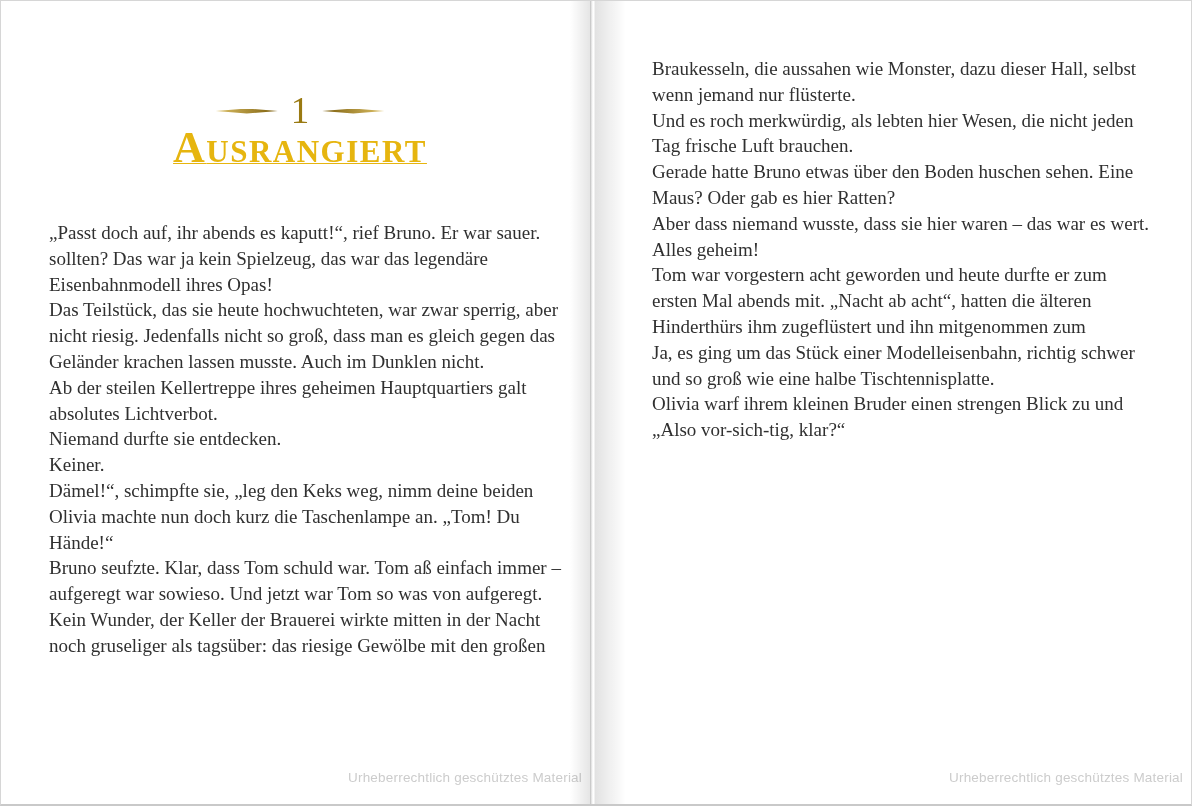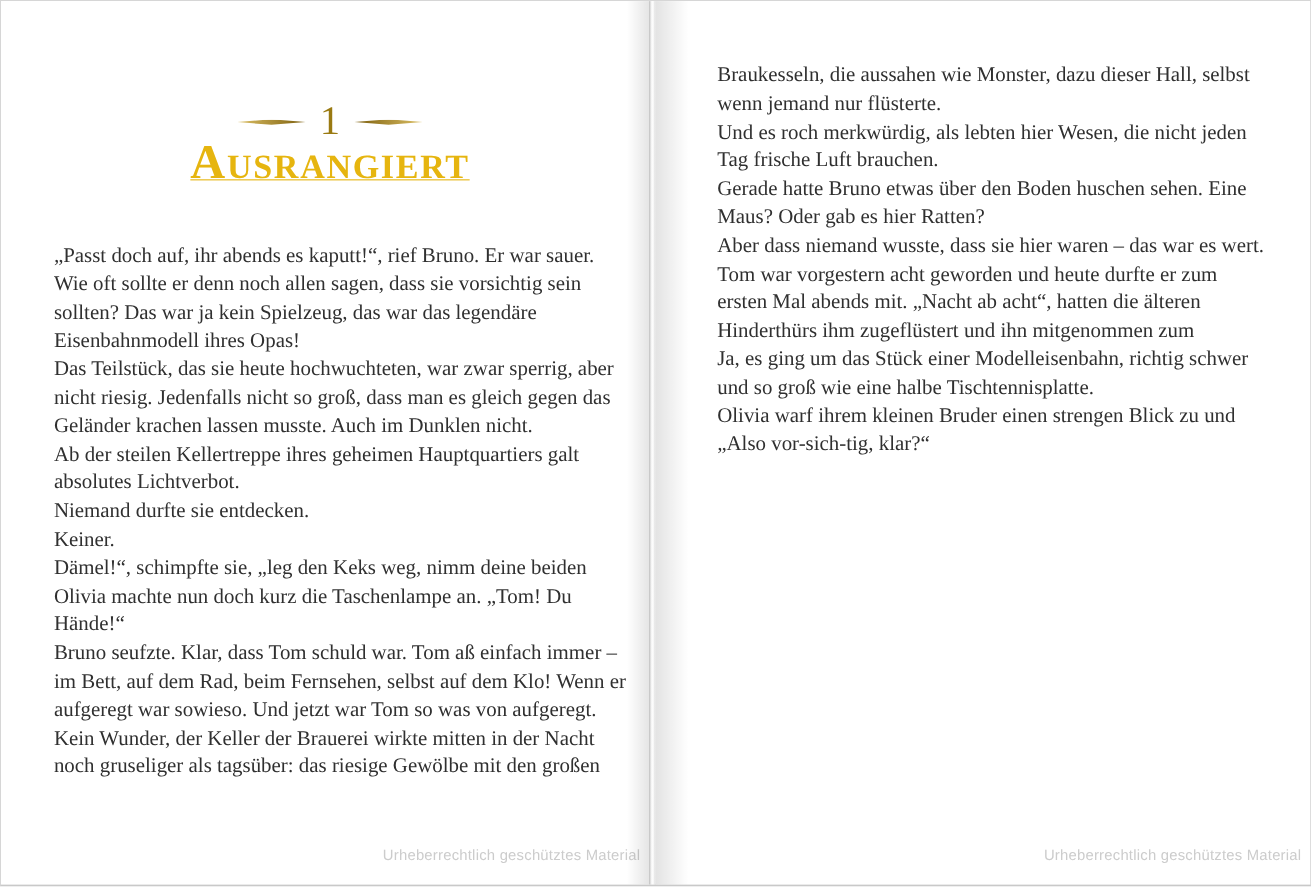--- a/index.html
+++ b/index.html
@@ -90,55 +90,54 @@
       <span class="chapter-number">1</span>
       <span class="ornament-dash dash-right"></span>
     </div>
 
     <div class="chapter-title">
       <span class="title-initial">A</span><span class="title-rest">USRANGIERT</span>
     </div>
 
     <div class="body-text body-left">
         <div class="text-line">„Passt doch auf, ihr abends es kaputt!“, rief Bruno. Er war sauer.</div>
-        <div class="text-line">Wie oft sollte er denn noch allen sagen, dass sie vorsichtig sein</div>
         <div class="text-line">sollten? Das war ja kein Spielzeug, das war das legendäre</div>
         <div class="text-line">Eisenbahnmodell ihres Opas!</div>
         <div class="text-line">Das Teilstück, das sie heute hochwuchteten, war zwar sperrig, aber</div>
         <div class="text-line">nicht riesig. Jedenfalls nicht so groß, dass man es gleich gegen das</div>
         <div class="text-line">Geländer krachen lassen musste. Auch im Dunklen nicht.</div>
         <div class="text-line">Ab der steilen Kellertreppe ihres geheimen Hauptquartiers galt</div>
         <div class="text-line">absolutes Lichtverbot.</div>
         <div class="text-line">Niemand durfte sie entdecken.</div>
         <div class="text-line">Keiner.</div>
         <div class="text-line">Dämel!“, schimpfte sie, „leg den Keks weg, nimm deine beiden</div>
         <div class="text-line">Olivia machte nun doch kurz die Taschenlampe an. „Tom! Du</div>
         <div class="text-line">Hände!“</div>
         <div class="text-line">Bruno seufzte. Klar, dass Tom schuld war. Tom aß einfach immer –</div>
-        <div class="text-line">im Bett, auf dem Rad, beim Fernsehen, selbst auf dem Klo! Wenn er</div>
         <div class="text-line">aufgeregt war sowieso. Und jetzt war Tom so was von aufgeregt.</div>
         <div class="text-line">Kein Wunder, der Keller der Brauerei wirkte mitten in der Nacht</div>
         <div class="text-line">noch gruseliger als tagsüber: das riesige Gewölbe mit den großen</div>
       </div>
 
     <div class="watermark">Urheberrechtlich geschütztes Material</div>
   </div>
 
   <div class="gutter"></div>
 
   <div class="page page-right">
 
     <div class="body-text body-right">
         <div class="text-line">Braukesseln, die aussahen wie Monster, dazu dieser Hall, selbst</div>
         <div class="text-line">wenn jemand nur flüsterte.</div>
         <div class="text-line">Und es roch merkwürdig, als lebten hier Wesen, die nicht jeden</div>
         <div class="text-line">Tag frische Luft brauchen.</div>
         <div class="text-line">Gerade hatte Bruno etwas über den Boden huschen sehen. Eine</div>
         <div class="text-line">Maus? Oder gab es hier Ratten?</div>
         <div class="text-line">Aber dass niemand wusste, dass sie hier waren – das war es wert.</div>
+        <div class="text-line">Alles geheim!</div>
         <div class="text-line">Tom war vorgestern acht geworden und heute durfte er zum</div>
         <div class="text-line">ersten Mal abends mit. „Nacht ab acht“, hatten die älteren</div>
         <div class="text-line">Hinderthürs ihm zugeflüstert und ihn mitgenommen zum</div>
         <div class="text-line">Ja, es ging um das Stück einer Modelleisenbahn, richtig schwer</div>
         <div class="text-line">und so groß wie eine halbe Tischtennisplatte.</div>
         <div class="text-line">Olivia warf ihrem kleinen Bruder einen strengen Blick zu und</div>
         <div class="text-line">„Also vor-sich-tig, klar?“</div>
       </div>
 
     <div class="watermark">Urheberrechtlich geschütztes Material</div>

